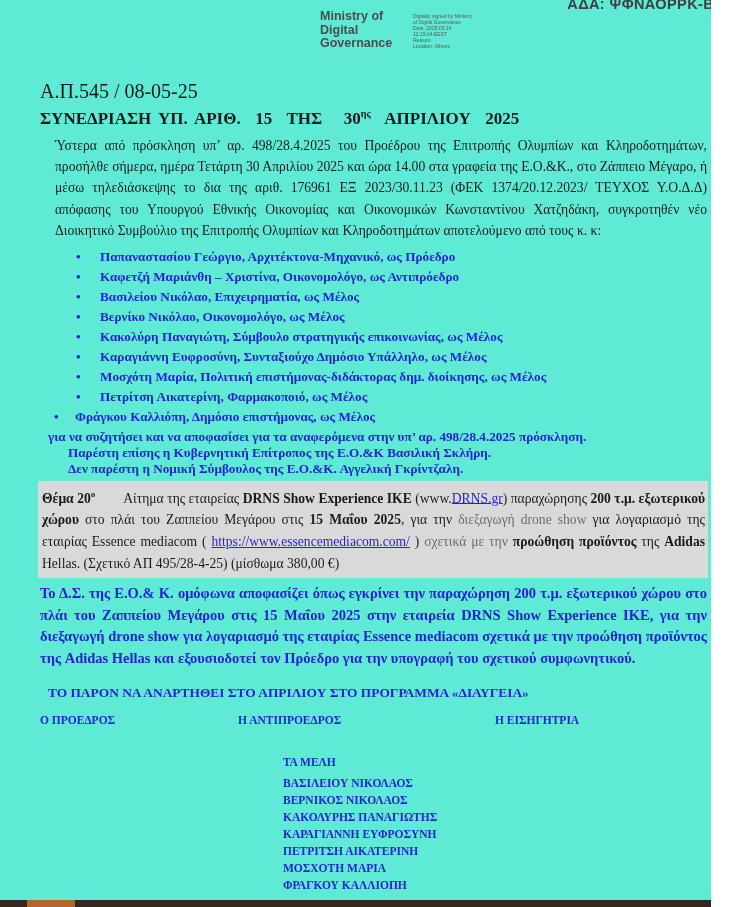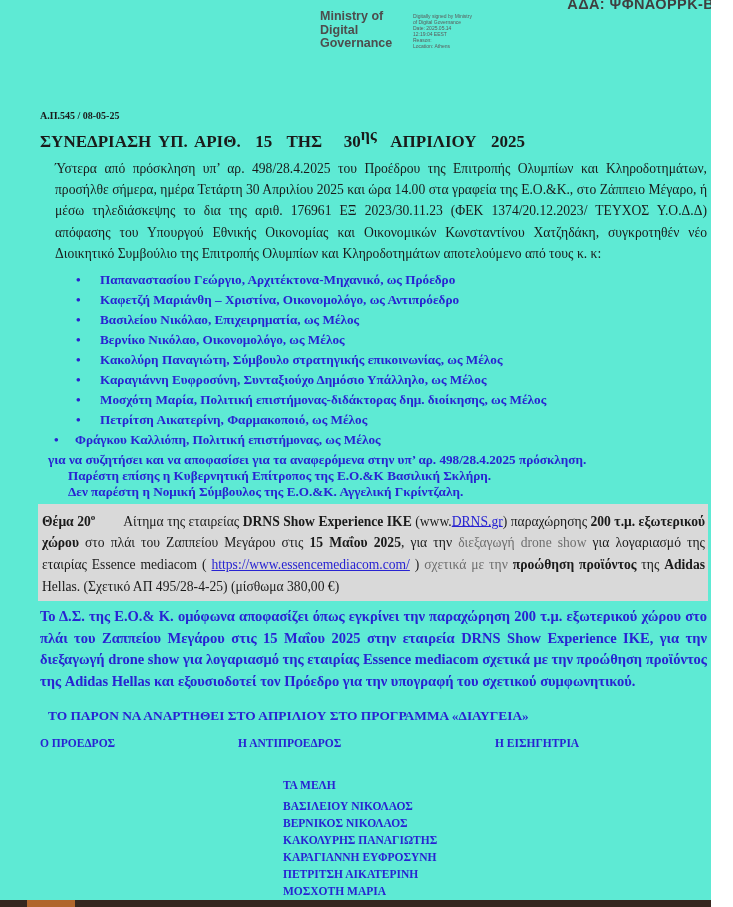--- a/index.html
+++ b/index.html
@@ -21,23 +21,23 @@
 
   
   .stamp{position:absolute;top:10px;left:320px;display:flex;gap:11px;
          font-family:"Liberation Sans",sans-serif}
   .stamp-name{width:82px;font-size:12.5px;font-weight:bold;color:#4d4d4d;line-height:13.5px}
   .stamp-details{font-size:5px;color:#5a5a5a;line-height:6px;padding-top:3px}
   .stamp-details div{white-space:nowrap}
 
   .content{position:absolute;left:40px;top:0;width:667px}
 
-  .protocol{margin-top:110px;font-size:10px;font-weight:bold}
+  .protocol{margin-top:80px;font-size:20px;font-weight:normal}
   .title{margin:5px 0 0;font-size:17px;font-weight:bold;white-space:pre-wrap;word-spacing:3px}
-  .title sup{font-size:16px}
+  .title sup{font-size:10px}
 
   .intro{margin:6px 0 0 15px;font-size:13.6px;line-height:21.4px;text-align:justify}
 
   .board-list{list-style:none;margin:5px 0 0;padding:0;color:var(--blue);
               font-weight:bold;font-size:13.2px}
   .board-list li{position:relative;line-height:20px;padding-left:60px}
   .board-list li::before{content:"\2022";position:absolute;left:36px}
   .board-list li.outdent{padding-left:35px}
   .board-list li.outdent::before{left:14px}
 
@@ -100,21 +100,21 @@
 
     <ul class="board-list">
       <li>Παπαναστασίου Γεώργιο, Αρχιτέκτονα-Μηχανικό, ως Πρόεδρο</li>
       <li>Καφετζή Μαριάνθη – Χριστίνα, Οικονομολόγο, ως Αντιπρόεδρο</li>
       <li>Βασιλείου Νικόλαο, Επιχειρηματία, ως Μέλος</li>
       <li>Βερνίκο Νικόλαο,  Οικονομολόγο, ως Μέλος</li>
       <li>Κακολύρη Παναγιώτη, Σύμβουλο στρατηγικής επικοινωνίας, ως Μέλος</li>
       <li>Καραγιάννη Ευφροσύνη, Συνταξιούχο Δημόσιο Υπάλληλο, ως Μέλος</li>
       <li>Μοσχότη Μαρία, Πολιτική επιστήμονας-διδάκτορας δημ. διοίκησης, ως Μέλος</li>
       <li>Πετρίτση Αικατερίνη, Φαρμακοποιό, ως Μέλος</li>
-      <li class="outdent">Φράγκου Καλλιόπη, Πολιτική επιστήμονας, ως  Μέλος</li>
+      <li class="outdent">Φράγκου Καλλιόπη, Δημόσιο επιστήμονας, ως  Μέλος</li>
     </ul>
 
     <p class="blue-line first">για να συζητήσει και να αποφασίσει για τα αναφερόμενα στην υπ’ αρ. 498/28.4.2025  πρόσκληση.</p>
     <p class="blue-line ind">Παρέστη επίσης η Κυβερνητική Επίτροπος της Ε.Ο.&amp;Κ  Βασιλική Σκλήρη.</p>
     <p class="blue-line ind">Δεν παρέστη η  Νομική Σύμβουλος της Ε.Ο.&amp;Κ. Αγγελική Γκρίντζαλη.</p>
 
     <p class="topic"><span class="b">Θέμα 20</span><span class="bsup">ο</span><span class="gap"> </span><span>Αίτημα της εταιρείας </span><span class="b">DRNS Show Experience ΙΚΕ</span><span> (www.</span><span class="link">DRNS.gr</span><span>) παραχώρησης </span><span class="b">200 τ.μ. εξωτερικού χώρου</span><span>  στο πλάι του Ζαππείου Μεγάρου στις </span><span class="b">15 Μαΐου 2025</span><span>, για την </span><span class="gray">διεξαγωγή drone show</span><span> για λογαριασμό της εταιρίας Essence mediacom ( </span><span class="link">https://www.essencemediacom.com/</span><span> ) </span><span class="gray">σχετικά με την</span><span> </span><span class="b">προώθηση προϊόντος</span><span> της </span><span class="b">Adidas</span><span> Hellas. (Σχετικό ΑΠ 495/28-4-25) (μίσθωμα  380,00 €)</span></p>
 
     <p class="decision">Το Δ.Σ. της Ε.Ο.&amp; Κ. ομόφωνα αποφασίζει όπως εγκρίνει την παραχώρηση 200 τ.μ. εξωτερικού χώρου  στο πλάι του Ζαππείου Μεγάρου στις 15 Μαΐου 2025 στην εταιρεία DRNS Show Experience ΙΚΕ, για την διεξαγωγή drone show για λογαριασμό της εταιρίας Essence mediacom σχετικά με την προώθηση προϊόντος της Adidas Hellas και εξουσιοδοτεί τον Πρόεδρο για την υπογραφή του σχετικού συμφωνητικού.</p>
 

